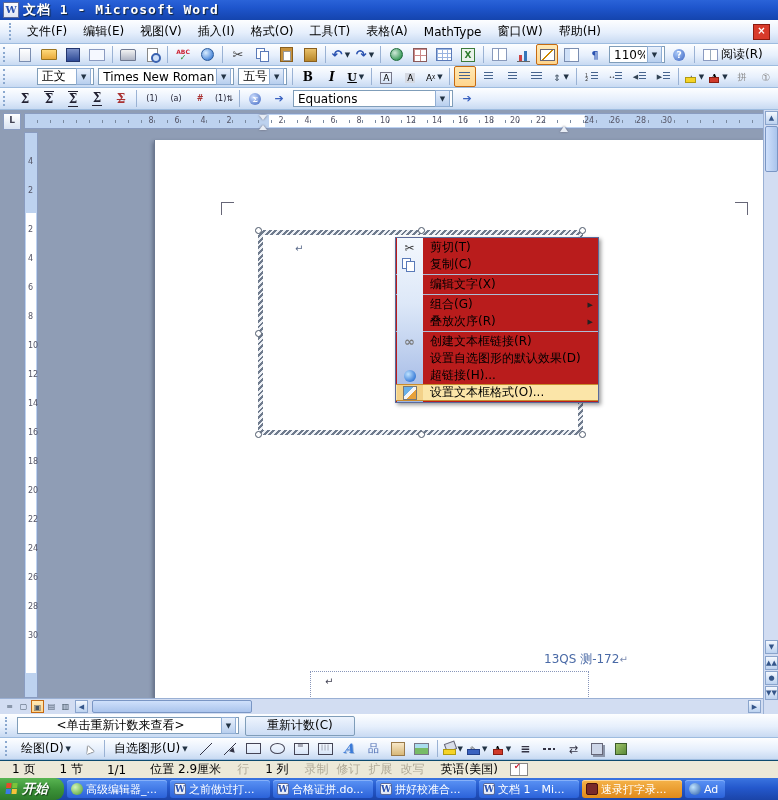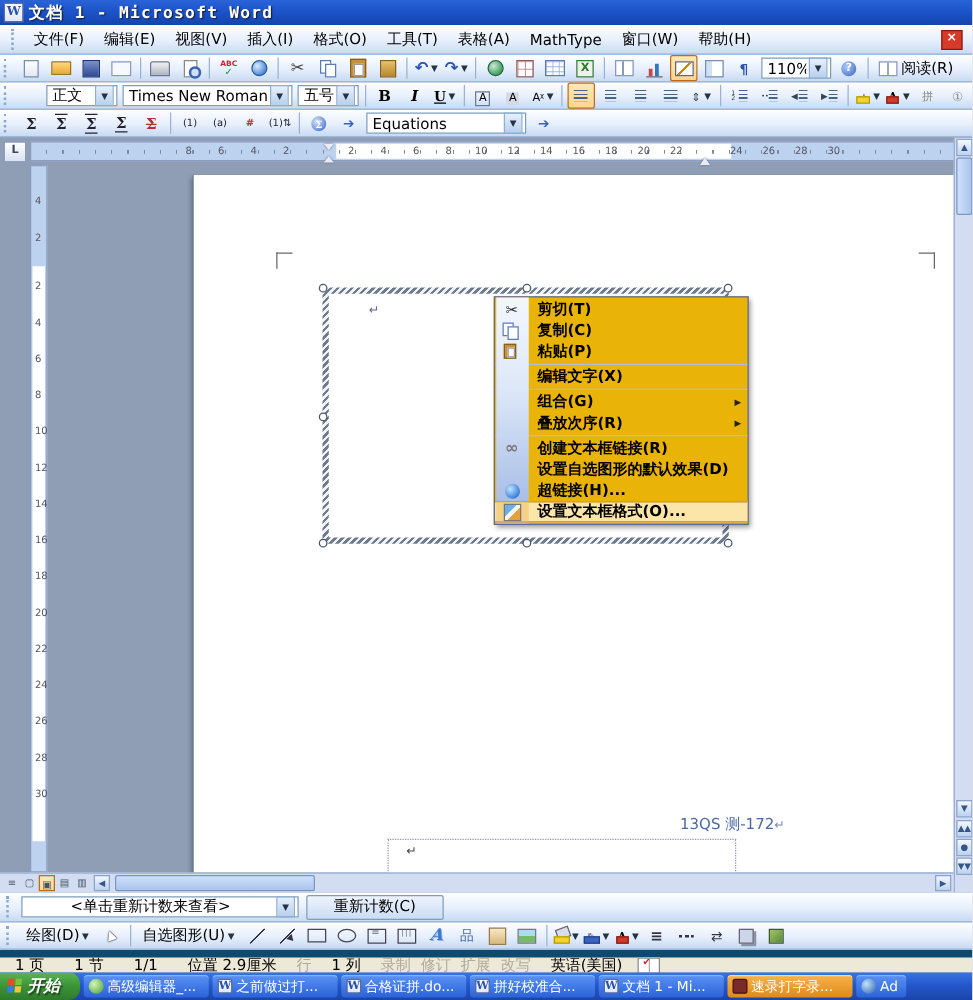--- a/index.html
+++ b/index.html
@@ -136,22 +136,22 @@
      background:repeating-linear-gradient(135deg,#6f7b8d 0 2px,#eef1f6 2px 4px);}
   #textbox .inner{position:absolute;left:5px;top:5px;right:5px;bottom:5px;background:#fff;}
   .handle{position:absolute;width:7px;height:7px;border-radius:50%;background:#fff;border:1px solid #4a5668;box-sizing:border-box;}
   .pmark{color:#5a6a8a;font-size:10px;}
   #tb-pmark{position:absolute;left:32px;top:8px;}
   #heading{position:absolute;left:357px;top:511px;color:#4a6aa6;font-size:12px;white-space:nowrap;margin-left:32px;}
   #heading .pmark{color:#7a8ab0;}
   #footerbox{position:absolute;left:155px;top:531px;width:277px;height:30px;border:1px dotted #8896ba;background:#fff;}
   #footerbox .pmark{position:absolute;left:14px;top:4px;color:#445;}
   
-  #ctxmenu{position:absolute;left:395px;top:127px;width:202px;background:#eab308;border:1px solid #5a6a9a;
-     box-shadow:2px 2px 4px rgba(0,0,0,.4);z-index:50;padding:1px 0;font-weight:bold;}
+  #ctxmenu{position:absolute;left:395px;top:127px;width:202px;background:#b91c1c;border:1px solid #5a6a9a;
+     box-shadow:2px 2px 4px rgba(0,0,0,.4);z-index:50;padding:1px 0;}
   #ctxmenu::before{content:"";position:absolute;left:1px;top:0;bottom:0;width:26px;
      background:linear-gradient(180deg,#f3f7fd 0%,#dde8f8 40%,#9fb6e4 100%);}
   .cmi{position:relative;height:17px;display:flex;align-items:center;padding-right:14px;}
   .cmi .mic{width:27px;flex:0 0 27px;height:17px;position:relative;display:flex;align-items:center;justify-content:center;z-index:1;}
   .cmi .lbl{padding-left:7px;white-space:nowrap;font-size:12px;z-index:1;}
   .cmi.has-sub::after{content:"\25B6";position:absolute;right:5px;font-size:7px;color:#222;}
   .cmi.hl{background:#fbe5a8;border-top:1px solid #c98b2d;border-bottom:1px solid #c98b2d;height:15px;}
   .cmi.hl::before{content:"";position:absolute;left:1px;top:0;bottom:0;width:26px;background:#f3d188;}
   .msep{height:1px;background:#aebdd6;margin:1px 0;}
   .mi-cut::before{content:"\2702";font-size:12px;color:#333;}
@@ -201,21 +201,21 @@
   .d-fill::after{content:"";position:absolute;left:0;right:0;bottom:0;height:4px;background:#f5d327;border:1px solid #b09a10;}
   .d-lc{position:relative;width:13px;height:13px;text-align:center;}
   .d-lc::before{content:"\270E";font-size:9px;color:#555;}
   .d-lc::after{content:"";position:absolute;left:0;right:0;bottom:0;height:4px;background:#3a62c0;border:1px solid #22408a;}
   .d-ls::before{content:"\2261";font-weight:bold;color:#334;}
   .d-dash{width:12px;height:2px;background:repeating-linear-gradient(90deg,#334 0 3px,transparent 3px 5px);}
   .d-as::before{content:"\21C4";color:#334;font-size:11px;}
   .d-shadow{width:10px;height:10px;background:#cdd6e8;border:1px solid #667;box-shadow:2px 2px 0 #8a94a8;}
   .d-3d{width:10px;height:10px;background:linear-gradient(135deg,#9fc46a,#5a8a3a);border:1px solid #3a5a2a;}
   
-  #statusbar{position:absolute;left:0;top:760px;width:778px;height:18px;background:#ece9d8;border-top:6px solid #0c4a6e;
+  #statusbar{position:absolute;left:0;top:760px;width:778px;height:18px;background:#ece9d8;border-top:1px solid #0c4a6e;
      display:flex;align-items:center;font-size:12px;box-sizing:border-box;}
   #statusbar span{margin:0 12px;white-space:nowrap;}
   #statusbar .dim{color:#b0aa98;margin:0 4px;}
   .book{width:16px;height:11px;background:#fff;border:1px solid #888;position:relative;margin-left:10px;}
   .book::before{content:"";position:absolute;left:50%;top:0;bottom:0;width:1px;background:#aaa;}
   .book::after{content:"\2714";position:absolute;left:3px;top:-2px;font-size:8px;color:#c23;}
   
   #taskbar{position:absolute;left:0;top:778px;width:778px;height:22px;background:linear-gradient(180deg,#3a74e0 0%,#2458cc 45%,#1b44a8 100%);display:flex;align-items:center;overflow:hidden;}
   #startbtn{height:22px;padding:0 16px 0 6px;display:flex;align-items:center;gap:4px;
      background:linear-gradient(180deg,#59b552 0%,#3c9338 50%,#2d7a2b 100%);border-radius:0 9px 9px 0;
@@ -477,21 +477,21 @@
     <span class="tb">
         <i class="m-small">(1)⇅</i>
       </span>
     <span class="vsep"></span>
     <span class="tb">
         <i class="m-globe"></i>
       </span>
     <span class="tb">
         <i class="m-arrow">➔</i>
       </span>
-    <span class="combo" style="width:128px">
+    <span class="combo" style="width:160px">
       <span class="cval">Equations</span>
       <span class="cbtn">▼</span>
     </span>
     <span class="tb">
         <i class="m-arrow">➔</i>
       </span>
   </div>
 
   <div id="docwrap">
     <div id="tabsel">L</div>
@@ -586,24 +586,20 @@
     <div id="ctxmenu">
 
     <div class="cmi">
           <span class="mic mi-cut"></span>
           <span class="lbl">剪切(T)</span>
         </div>
         <div class="cmi">
           <span class="mic mi-copy"></span>
           <span class="lbl">复制(C)</span>
         </div>
-        <div class="cmi">
-          <span class="mic mi-paste"></span>
-          <span class="lbl">粘贴(P)</span>
-        </div>
         <div class="msep"></div>
         <div class="cmi">
           <span class="mic"></span>
           <span class="lbl">编辑文字(X)</span>
         </div>
         <div class="msep"></div>
         <div class="cmi has-sub">
           <span class="mic"></span>
           <span class="lbl">组合(G)</span>
         </div>

